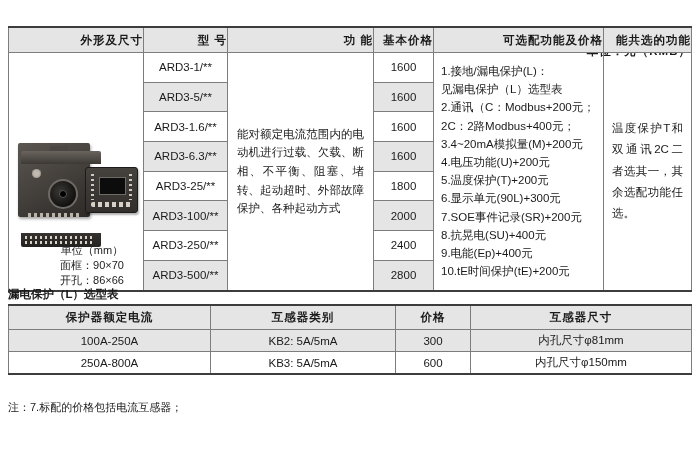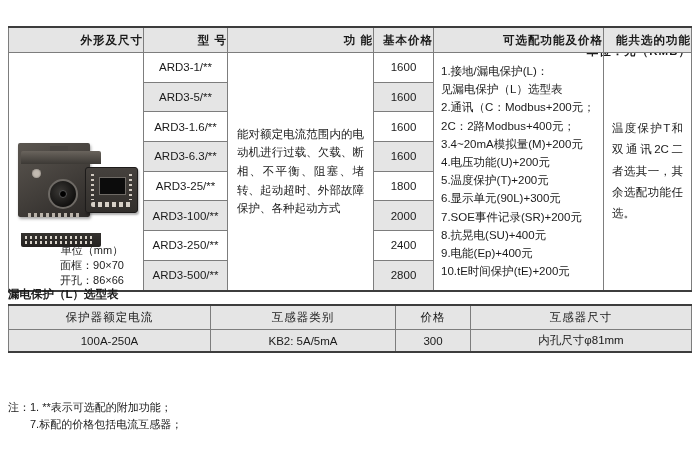--- a/index.html
+++ b/index.html
@@ -104,21 +104,21 @@
     position:absolute;top:287px;left:8px;font-size:11.5px;font-weight:bold;
   }
   .leak-table{
     position:absolute;top:304px;left:8px;width:683px;
     border-top:2px solid #3d3d3d;border-bottom:2px solid #3d3d3d;
     font-size:11.5px;
   }
   .leak-table th,.leak-table td{
     border:1px solid #7d7d7d;text-align:center;padding:0;
   }
-  .leak-table th{background:#e5e5e5;font-weight:normal;height:23px;letter-spacing:1px;}
+  .leak-table th{background:#e5e5e5;font-weight:bold;height:23px;letter-spacing:1px;}
   .leak-table td{height:21px;background:#fff;}
   .leak-table tr.stripe td{background:#e5e5e5;}
   
   .notes{
     position:absolute;top:399px;left:8px;display:flex;
     font-size:11px;line-height:1.5;
   }
   .notes .note-prefix{flex:0 0 auto;}
   .notes .note-lines{flex:0 0 auto;}
 </style>
@@ -234,22 +234,27 @@
     <th>互感器类别</th>
     <th>价格</th>
     <th>互感器尺寸</th>
   </tr>
   <tr class="stripe">
     <td>100A-250A</td>
     <td>KB2: 5A/5mA</td>
     <td>300</td>
     <td>内孔尺寸φ81mm</td>
   </tr>
+  <tr>
+    <td>250A-800A</td>
+    <td>KB3: 5A/5mA</td>
+    <td>600</td>
+    <td>内孔尺寸φ150mm</td>
+  </tr>
 </tbody>
   </table>
 
 <div class="notes">
   <div class="note-prefix">注：</div>
   <div class="note-lines">
-    <div>1. **表示可选配的附加功能；</div>
     <div>7.标配的价格包括电流互感器；</div>
   </div>
 </div>
 
 </body></html>

